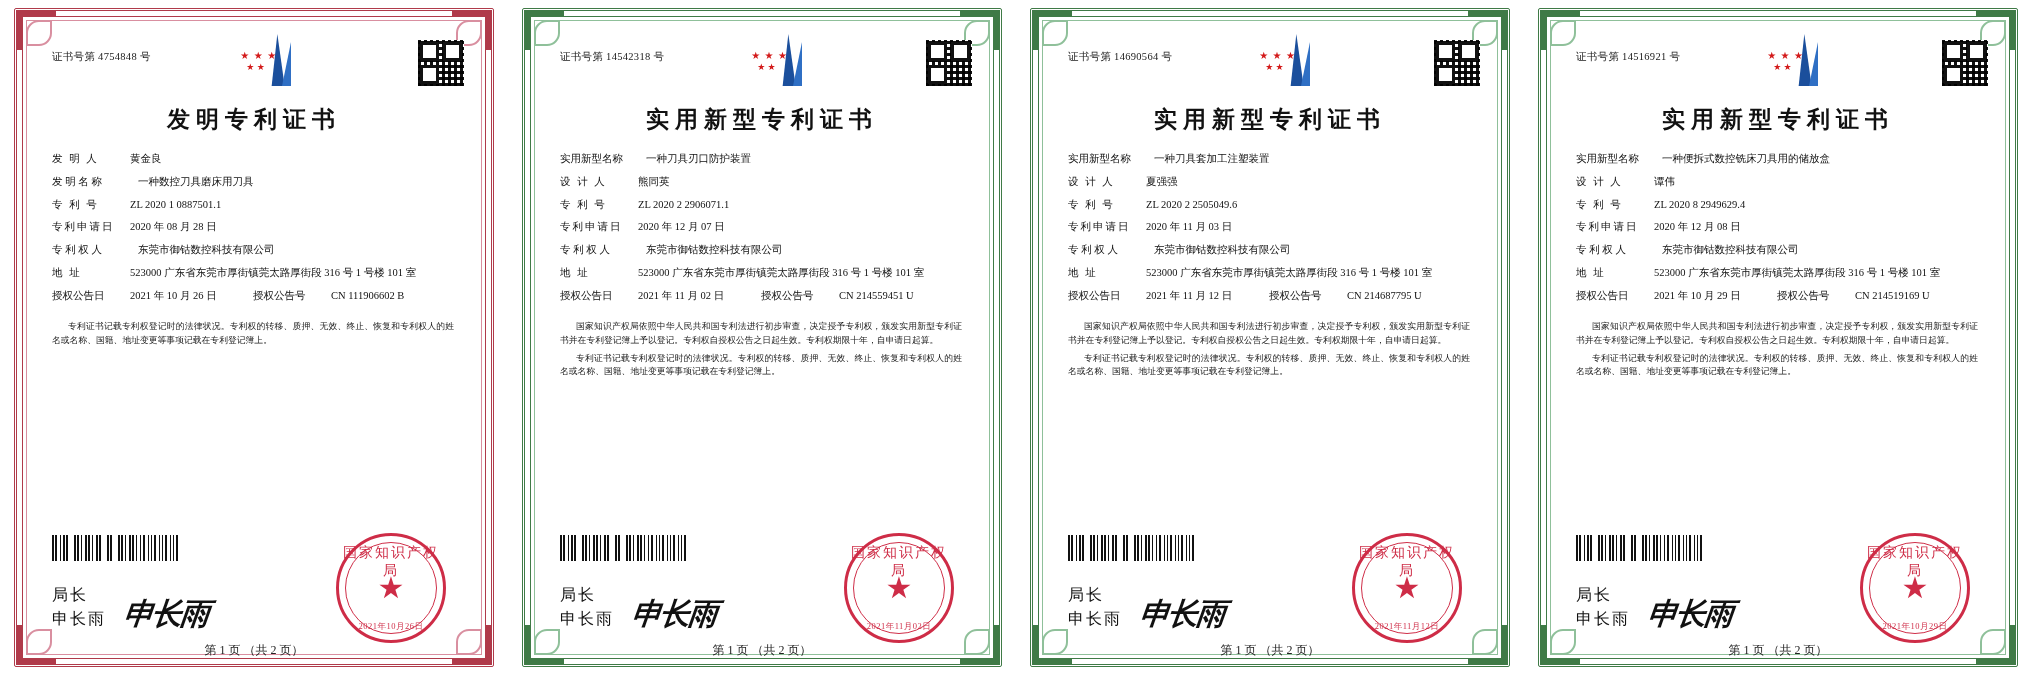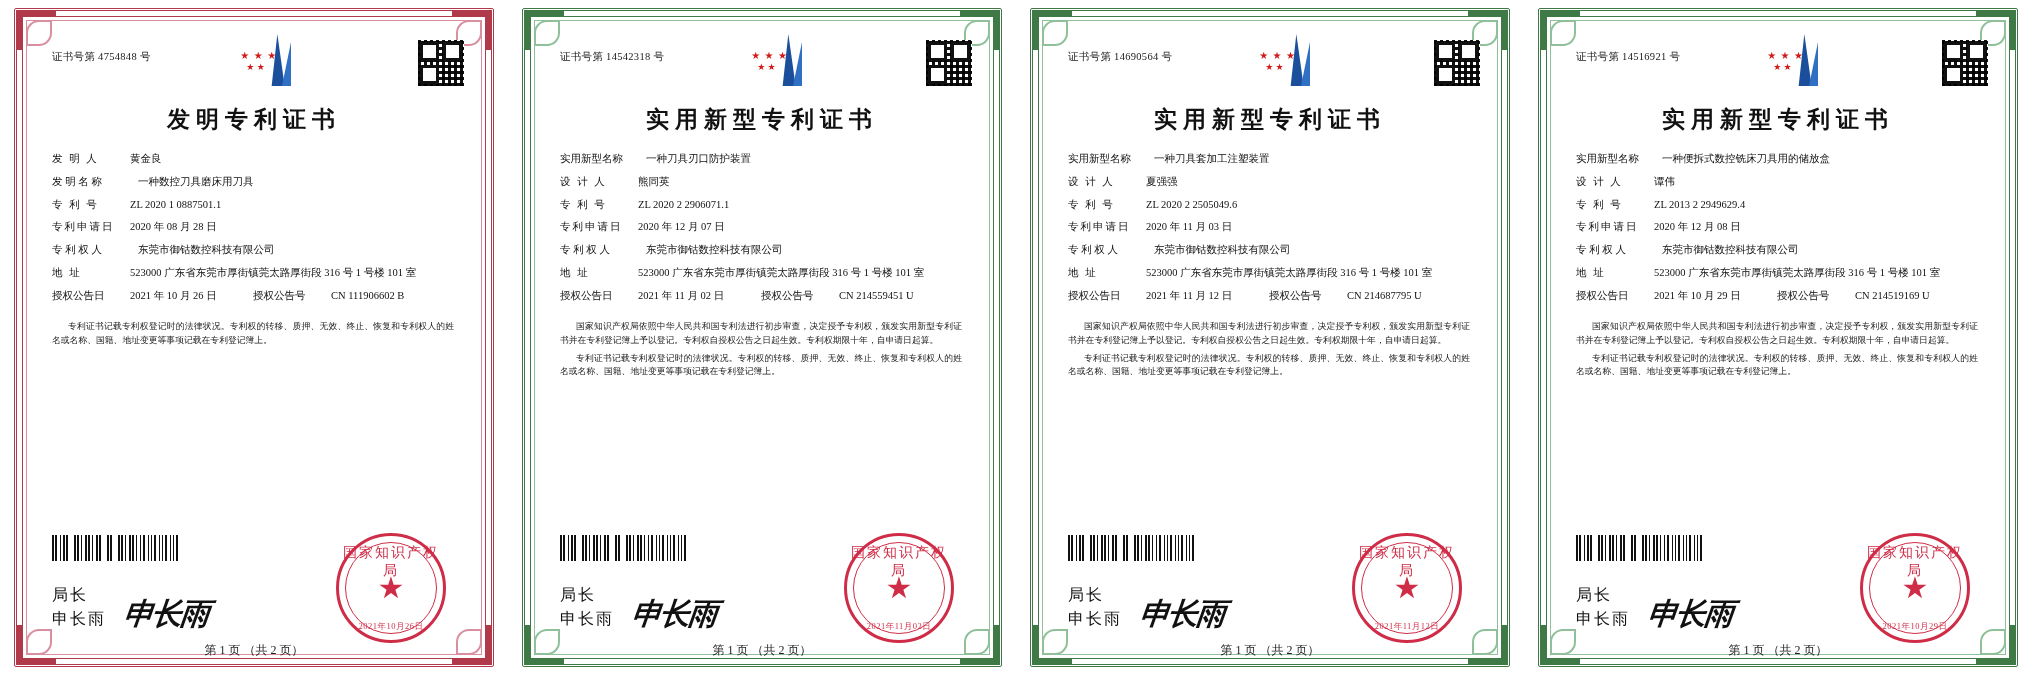--- a/index.html
+++ b/index.html
@@ -439,21 +439,21 @@
           <div class="row">
             <div class="lbl wide">实用新型名称</div>
             <div class="val">一种便拆式数控铣床刀具用的储放盒</div>
           </div>
           <div class="row">
             <div class="lbl">设 计 人</div>
             <div class="val">谭伟</div>
           </div>
           <div class="row">
             <div class="lbl">专 利 号</div>
-            <div class="val">ZL 2013 2 2949629.4</div>
+            <div class="val">ZL 2020 8 2949629.4</div>
           </div>
           <div class="row">
             <div class="lbl">专利申请日</div>
             <div class="val">2020 年 12 月 08 日</div>
           </div>
           <div class="row">
             <div class="lbl wide">专 利 权 人</div>
             <div class="val">东莞市御钴数控科技有限公司</div>
           </div>
           <div class="row">

